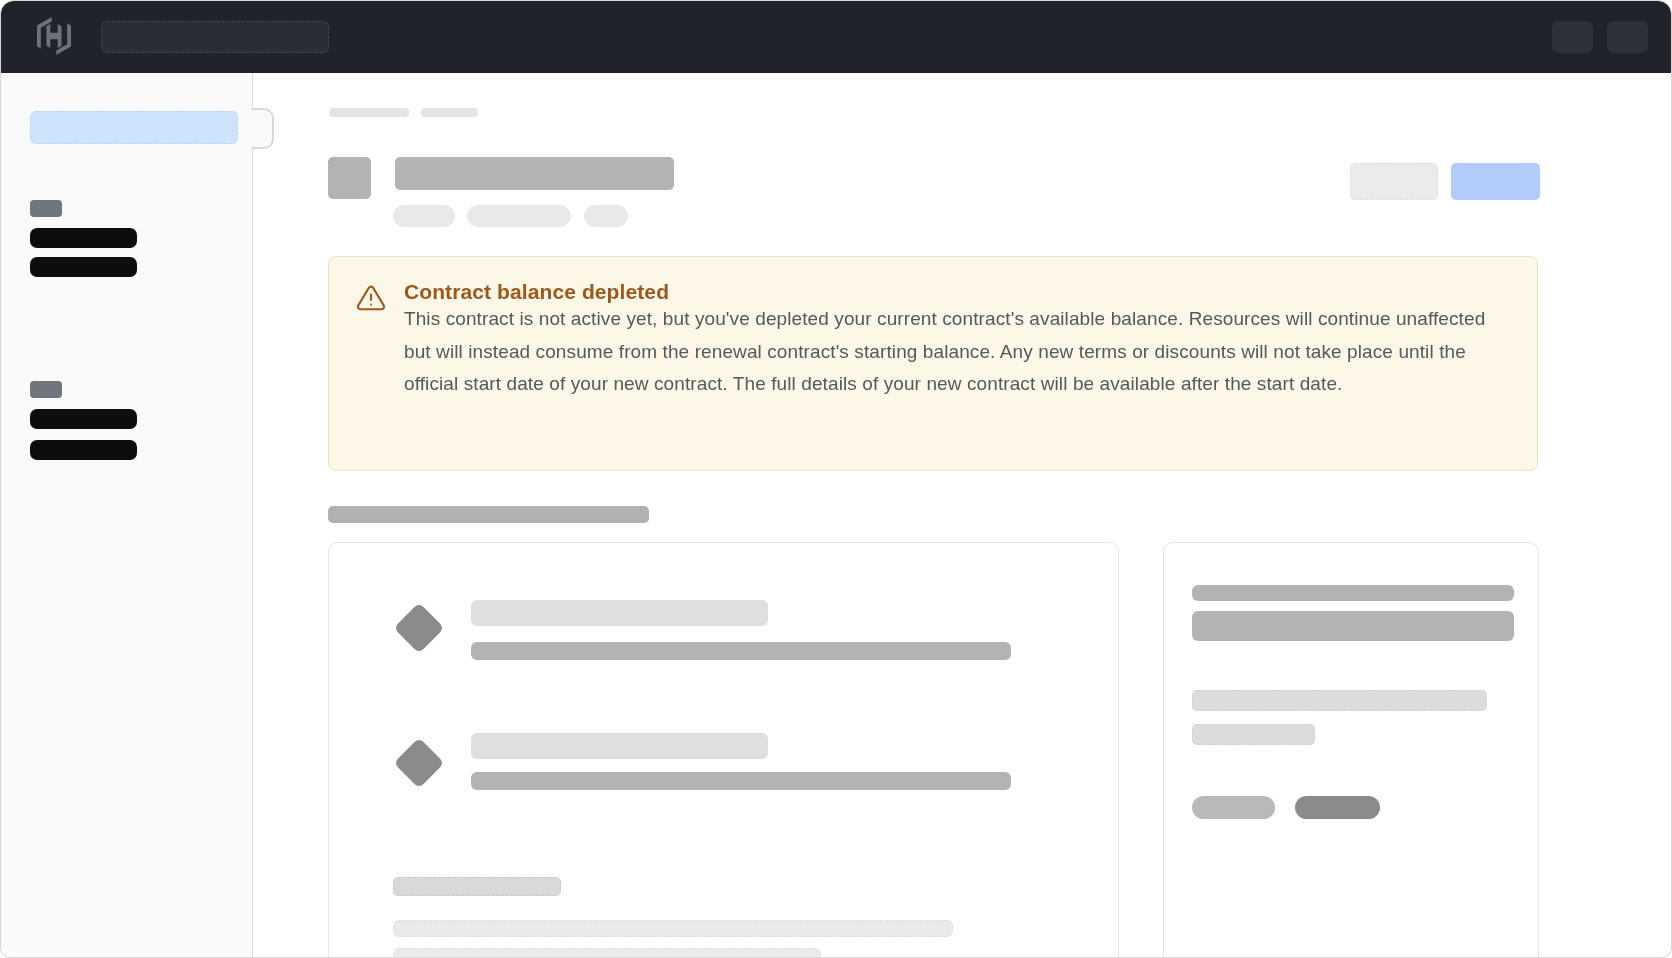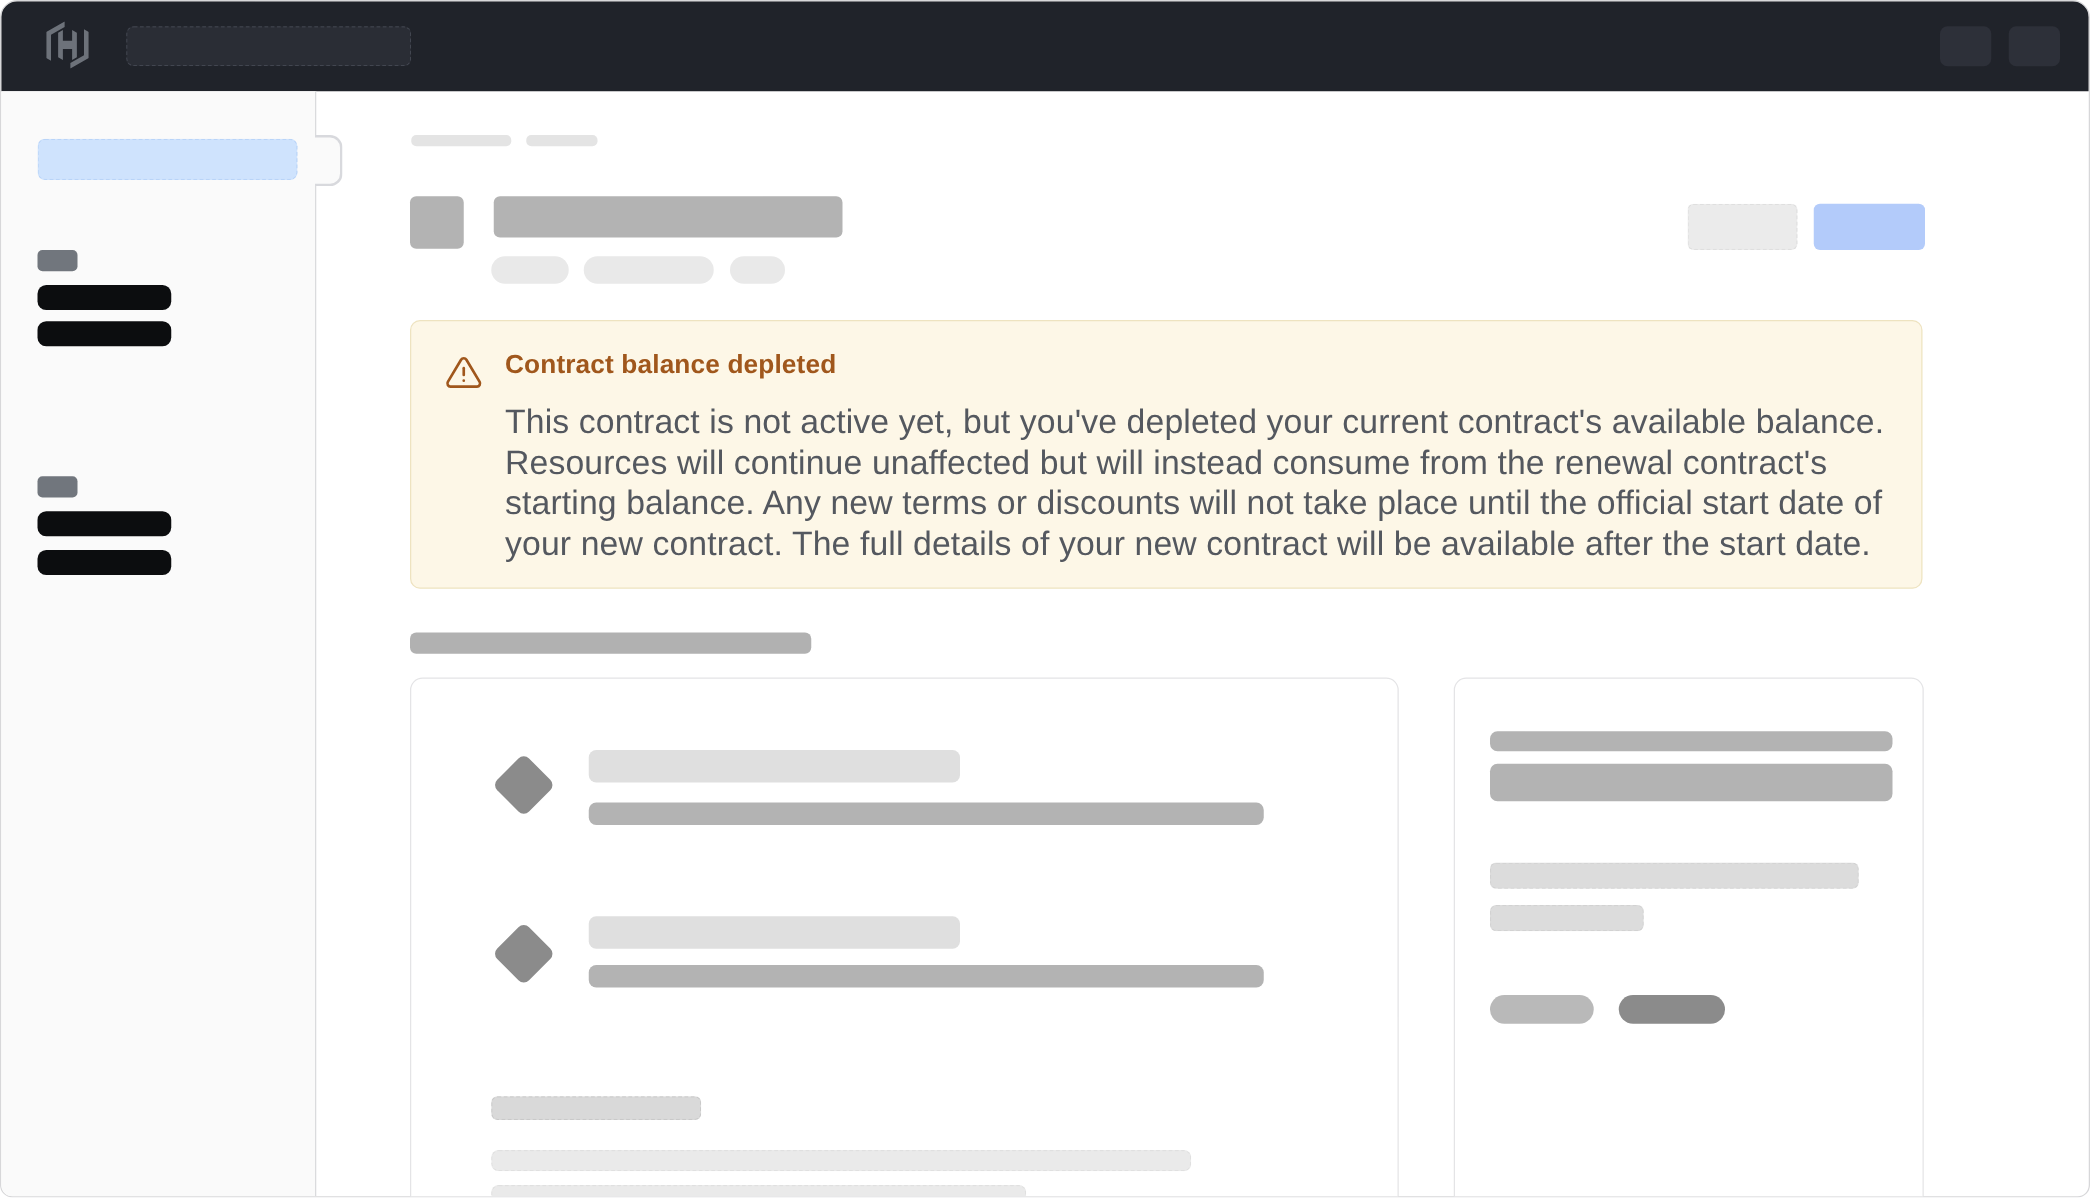--- a/index.html
+++ b/index.html
@@ -51,22 +51,22 @@
   .btn.primary   { left:1450px; width:89px; }
 
   
   .alert {
     position:absolute; left:327px; top:255px; width:1210px; height:215px;
     border-radius:8px; border:1px solid #eee3c0; background:#fdf7e7;
   }
   .alert-icon { position:absolute; left:26px; top:26px; width:32px; height:30px; }
   .alert-title { position:absolute; left:75px; top:23px; font-size:21px; font-weight:700; letter-spacing:.1px; }
   .alert-body {
-    position:absolute; left:75px; top:64px; width:1112px;
-    font-size:27px; line-height:32.5px; letter-spacing:.1px;
+    position:absolute; left:75px; top:46px; width:1112px;
+    font-size:19px; line-height:32.5px; letter-spacing:.1px;
   }
 
   
   .section-bar { position:absolute; left:327px; top:505px; width:321px; height:17px; background:#b1b1b1; border-radius:5px; }
   .card { position:absolute; top:541px; background:#fff; border:1.5px solid #e4e4e6; border-radius:10px; }
   .card.left  { left:327px;  width:791px; height:500px; }
   .card.right { left:1162px; width:376px; height:500px; }
 
   .diamond { position:absolute; width:36px; height:36px; background:#8b8b8b; border-radius:6px; transform:rotate(45deg); }
   .ph { position:absolute; }

